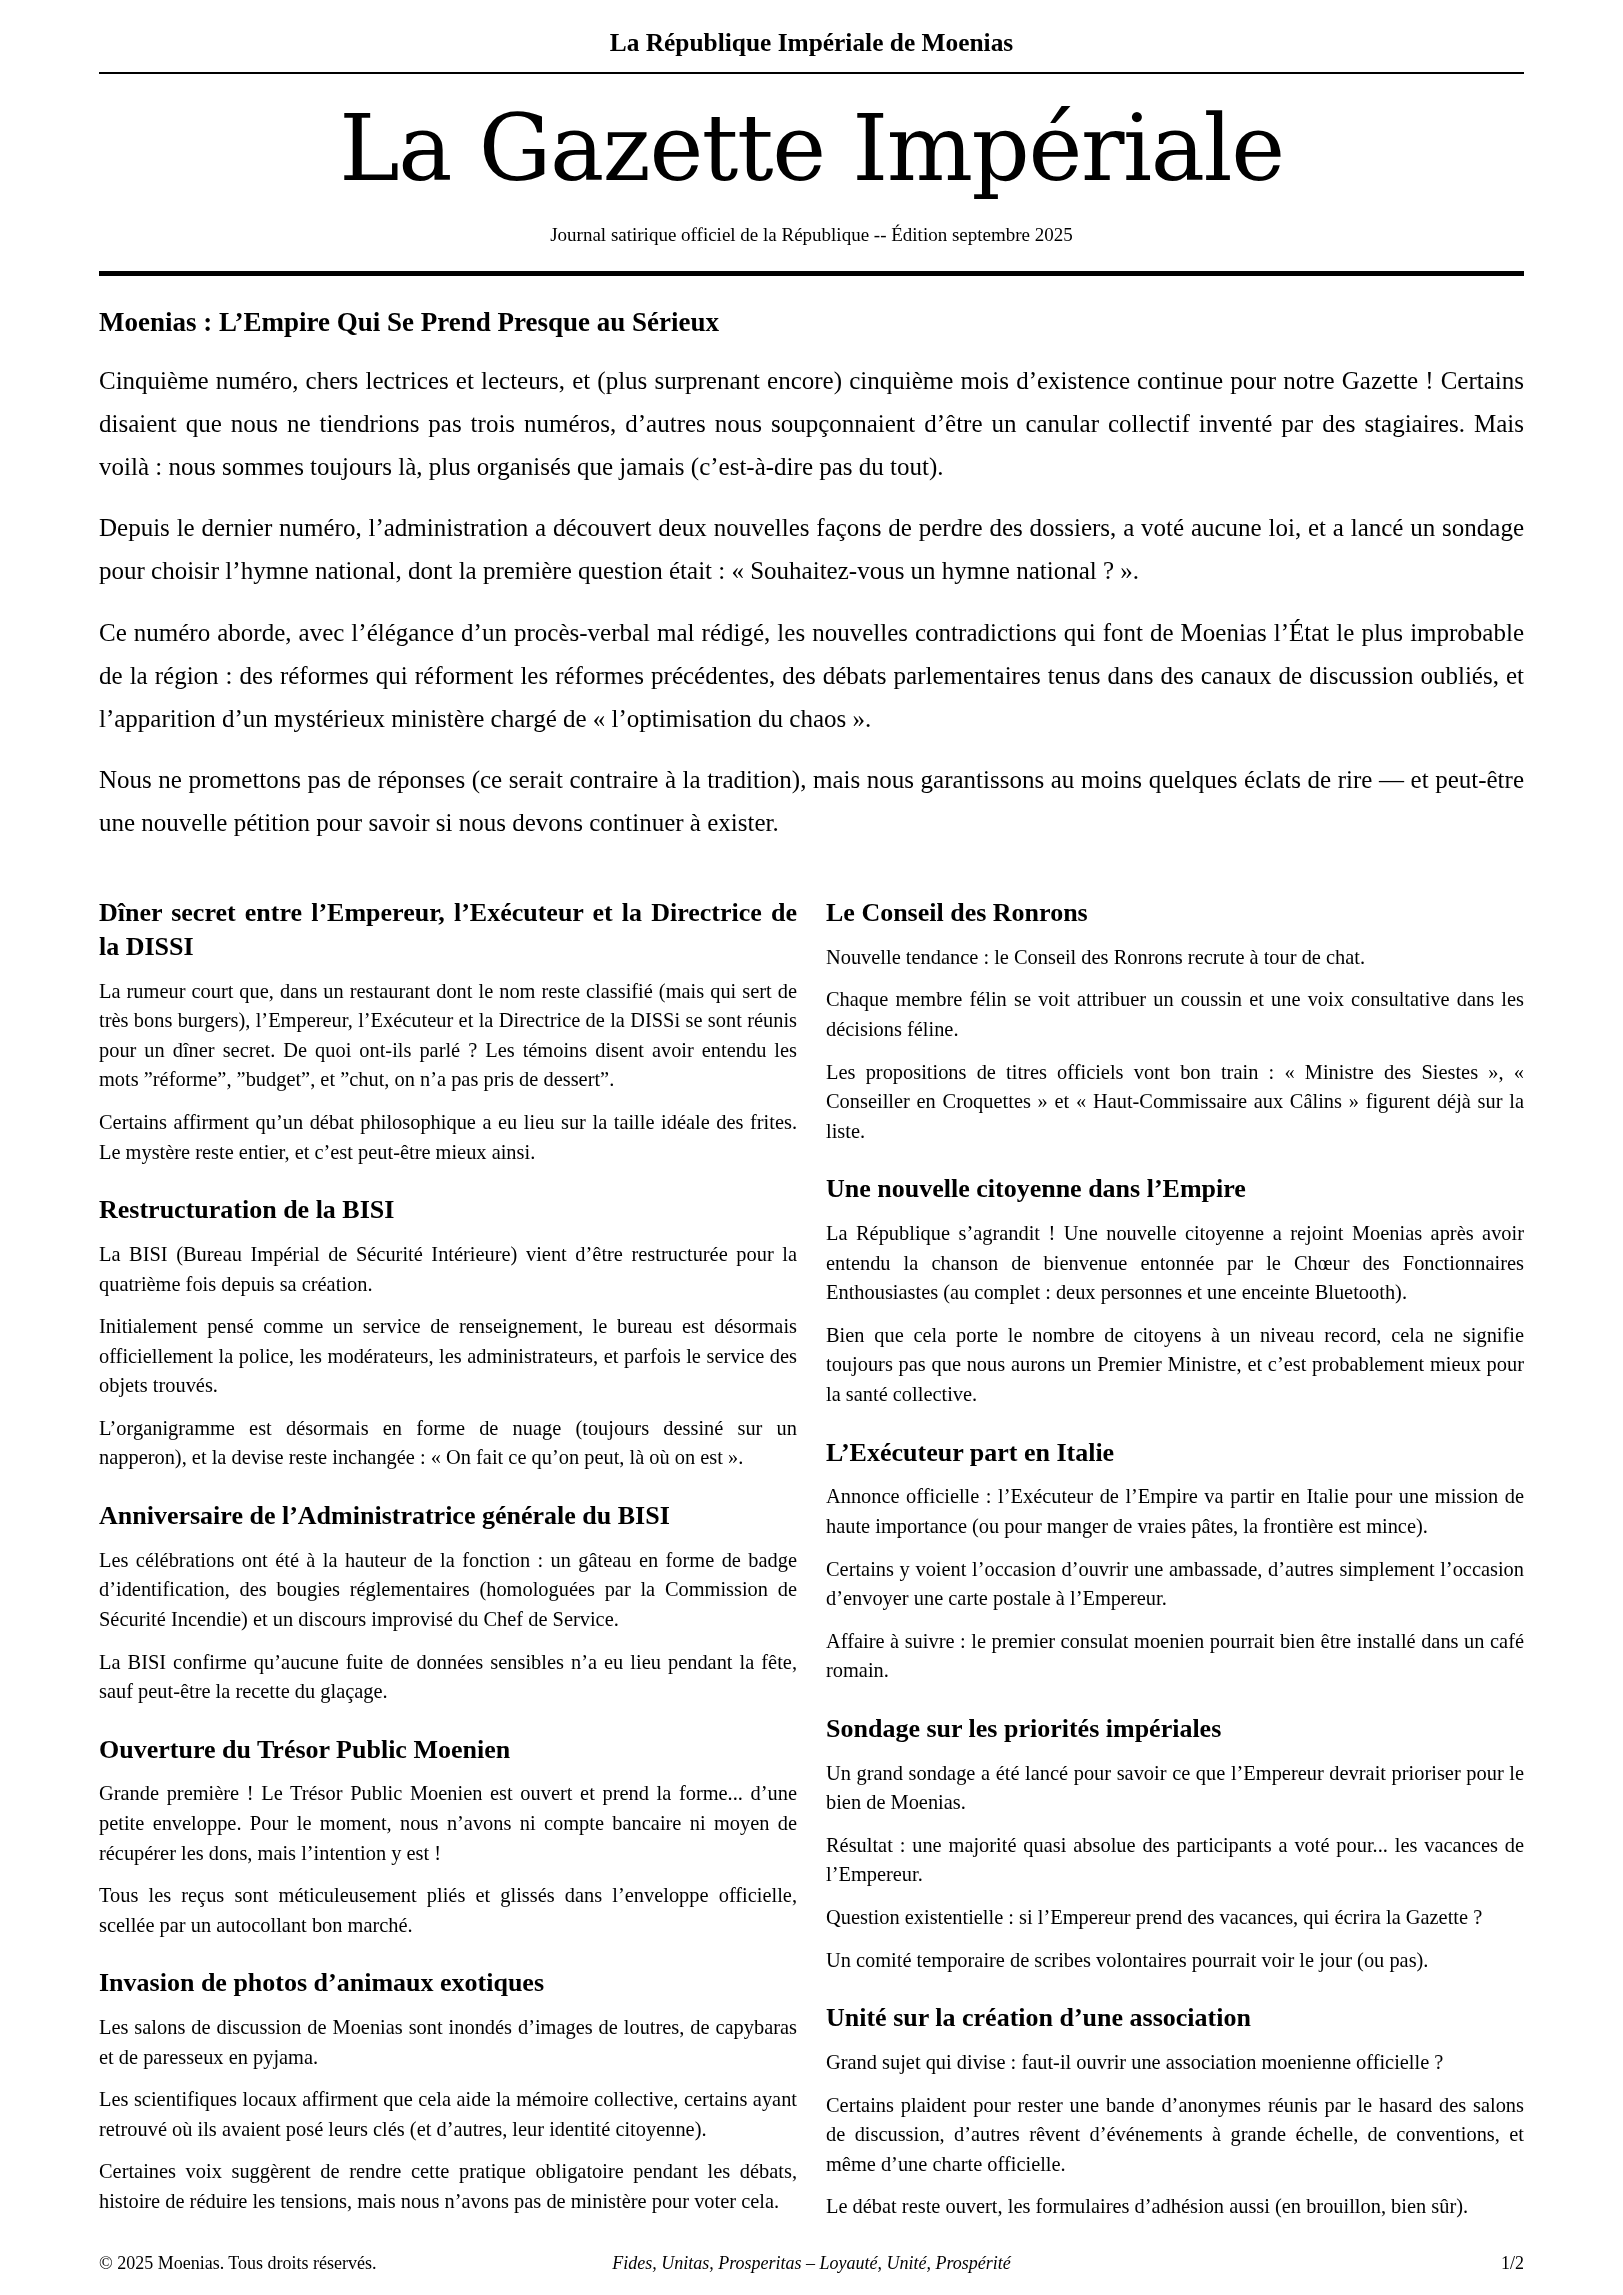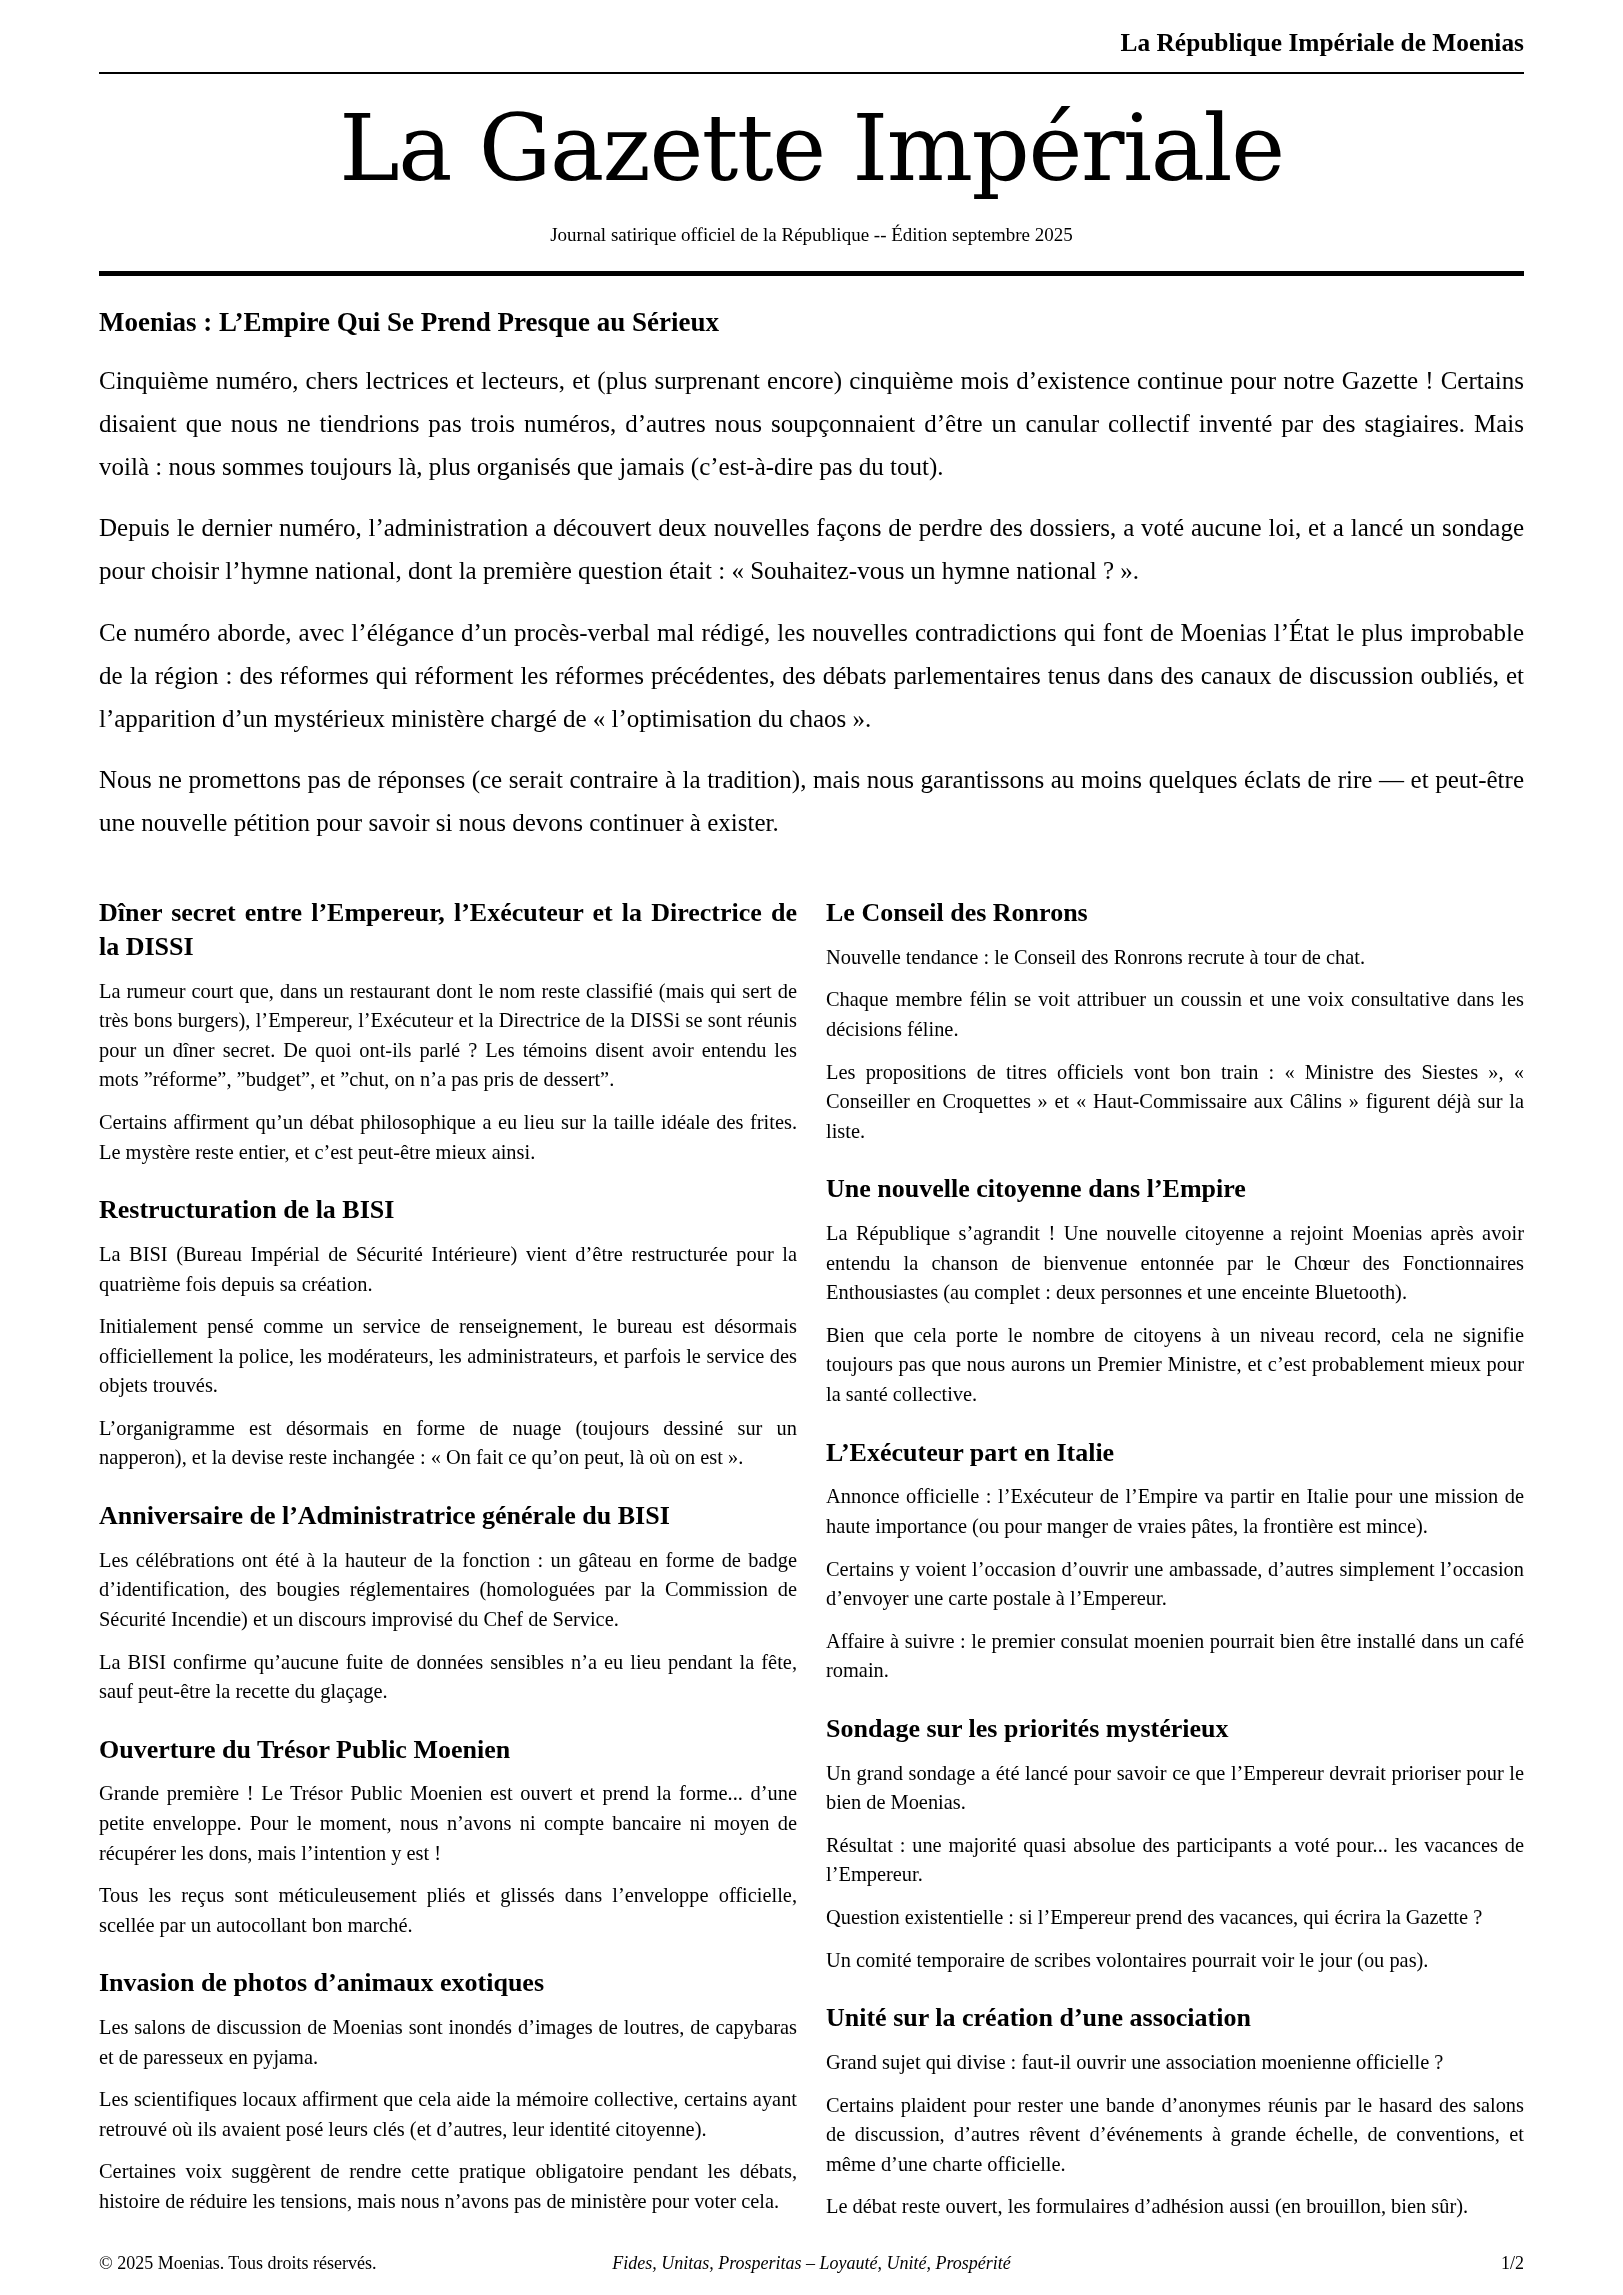--- a/index.html
+++ b/index.html
@@ -15,21 +15,21 @@
     font-family: "Liberation Serif", serif;
   }
   .page {
     position: relative;
     box-sizing: border-box;
     width: 1623px;
     height: 2295px;
     padding: 27px 99px 0 99px;
   }
   .kicker {
-    text-align: right;
+    text-align: center;
     font-weight: bold;
     font-size: 25.4px;
     line-height: 1.2;
     margin: 0;
   }
   .rule-thin {
     border: none;
     border-top: 2.3px solid #000;
     margin: 15px 0 0 0;
   }
@@ -173,21 +173,21 @@
           <p class="body-par">La République s’agrandit ! Une nouvelle citoyenne a rejoint Moenias après avoir entendu la chanson de bienvenue entonnée par le Chœur des Fonctionnaires Enthousiastes (au complet : deux personnes et une enceinte Bluetooth).</p>
           <p class="body-par">Bien que cela porte le nombre de citoyens à un niveau record, cela ne signifie toujours pas que nous aurons un Premier Ministre, et c’est probablement mieux pour la santé collective.</p>
         </article>
         <article class="article">
           <h2 class="article-heading">L’Exécuteur part en Italie</h2>
           <p class="body-par">Annonce officielle : l’Exécuteur de l’Empire va partir en Italie pour une mission de haute importance (ou pour manger de vraies pâtes, la frontière est mince).</p>
           <p class="body-par">Certains y voient l’occasion d’ouvrir une ambassade, d’autres simplement l’occasion d’envoyer une carte postale à l’Empereur.</p>
           <p class="body-par">Affaire à suivre : le premier consulat moenien pourrait bien être installé dans un café romain.</p>
         </article>
         <article class="article">
-          <h2 class="article-heading">Sondage sur les priorités mystérieux</h2>
+          <h2 class="article-heading">Sondage sur les priorités impériales</h2>
           <p class="body-par">Un grand sondage a été lancé pour savoir ce que l’Empereur devrait prioriser pour le bien de Moenias.</p>
           <p class="body-par">Résultat : une majorité quasi absolue des participants a voté pour... les vacances de l’Empereur.</p>
           <p class="body-par">Question existentielle : si l’Empereur prend des vacances, qui écrira la Gazette ?</p>
           <p class="body-par">Un comité temporaire de scribes volontaires pourrait voir le jour (ou pas).</p>
         </article>
         <article class="article">
           <h2 class="article-heading">Unité sur la création d’une association</h2>
           <p class="body-par">Grand sujet qui divise : faut-il ouvrir une association moenienne officielle ?</p>
           <p class="body-par">Certains plaident pour rester une bande d’anonymes réunis par le hasard des salons de discussion, d’autres rêvent d’événements à grande échelle, de conventions, et même d’une charte officielle.</p>
           <p class="body-par">Le débat reste ouvert, les formulaires d’adhésion aussi (en brouillon, bien sûr).</p>

